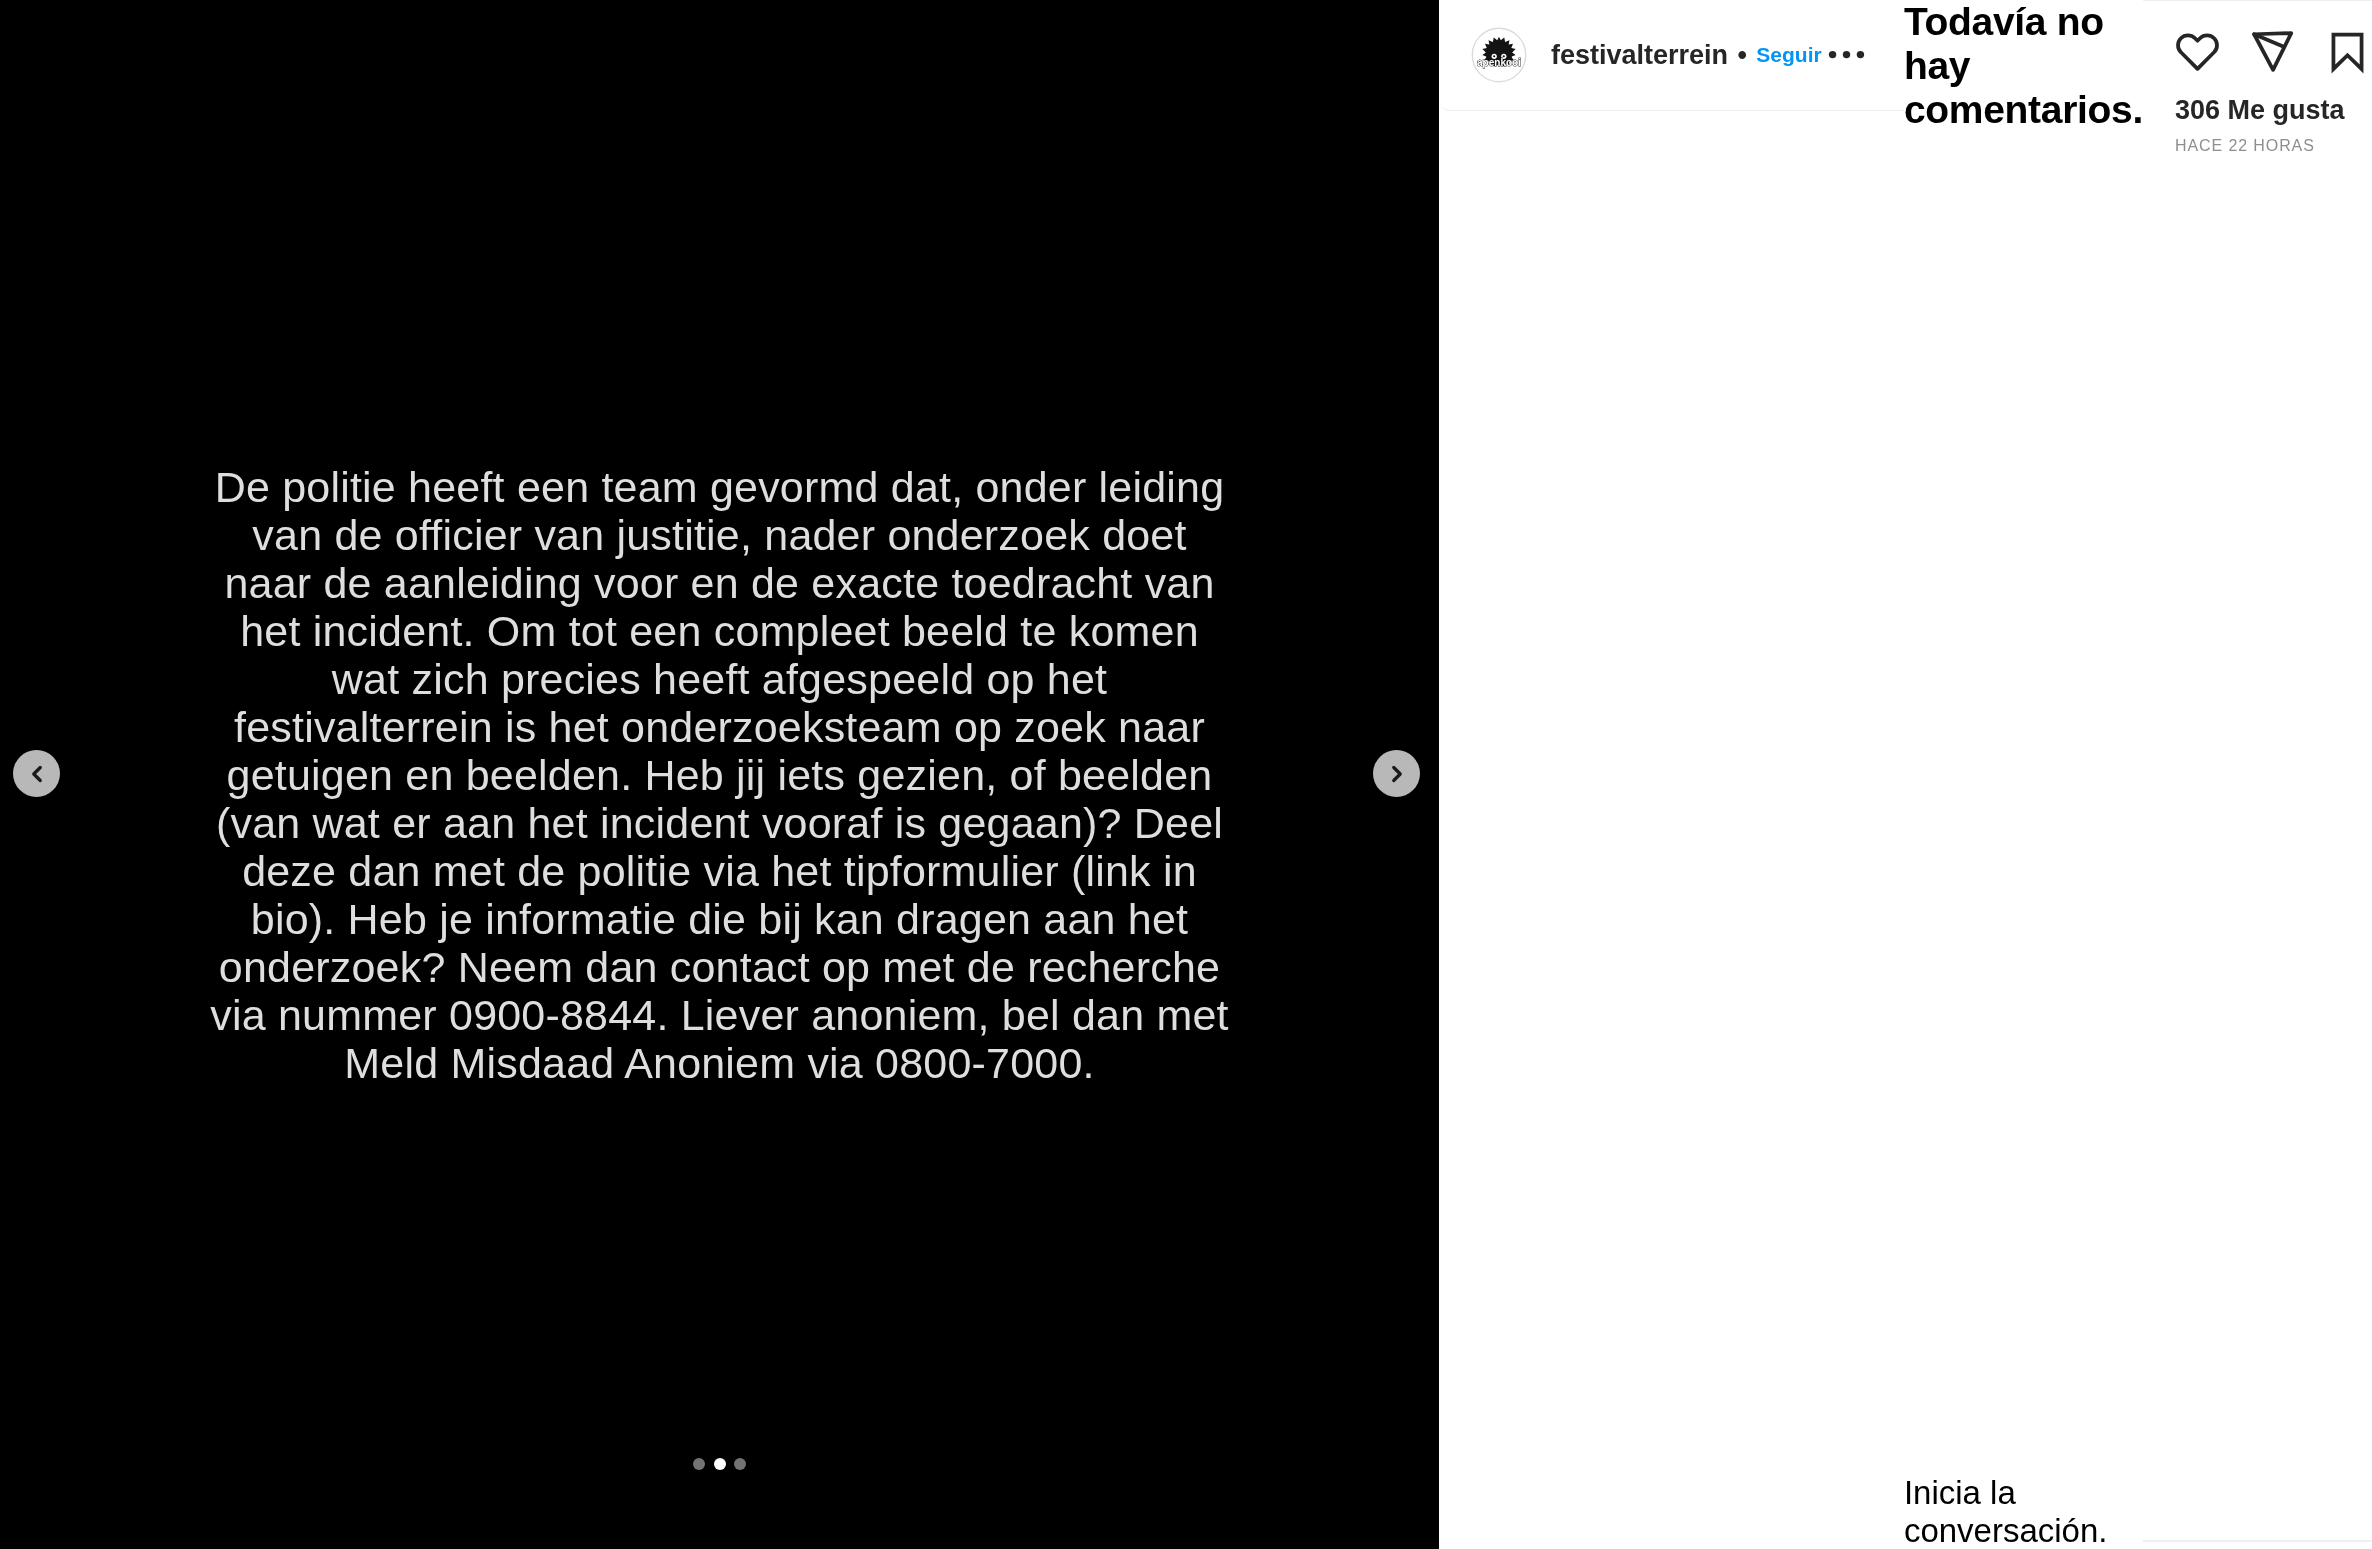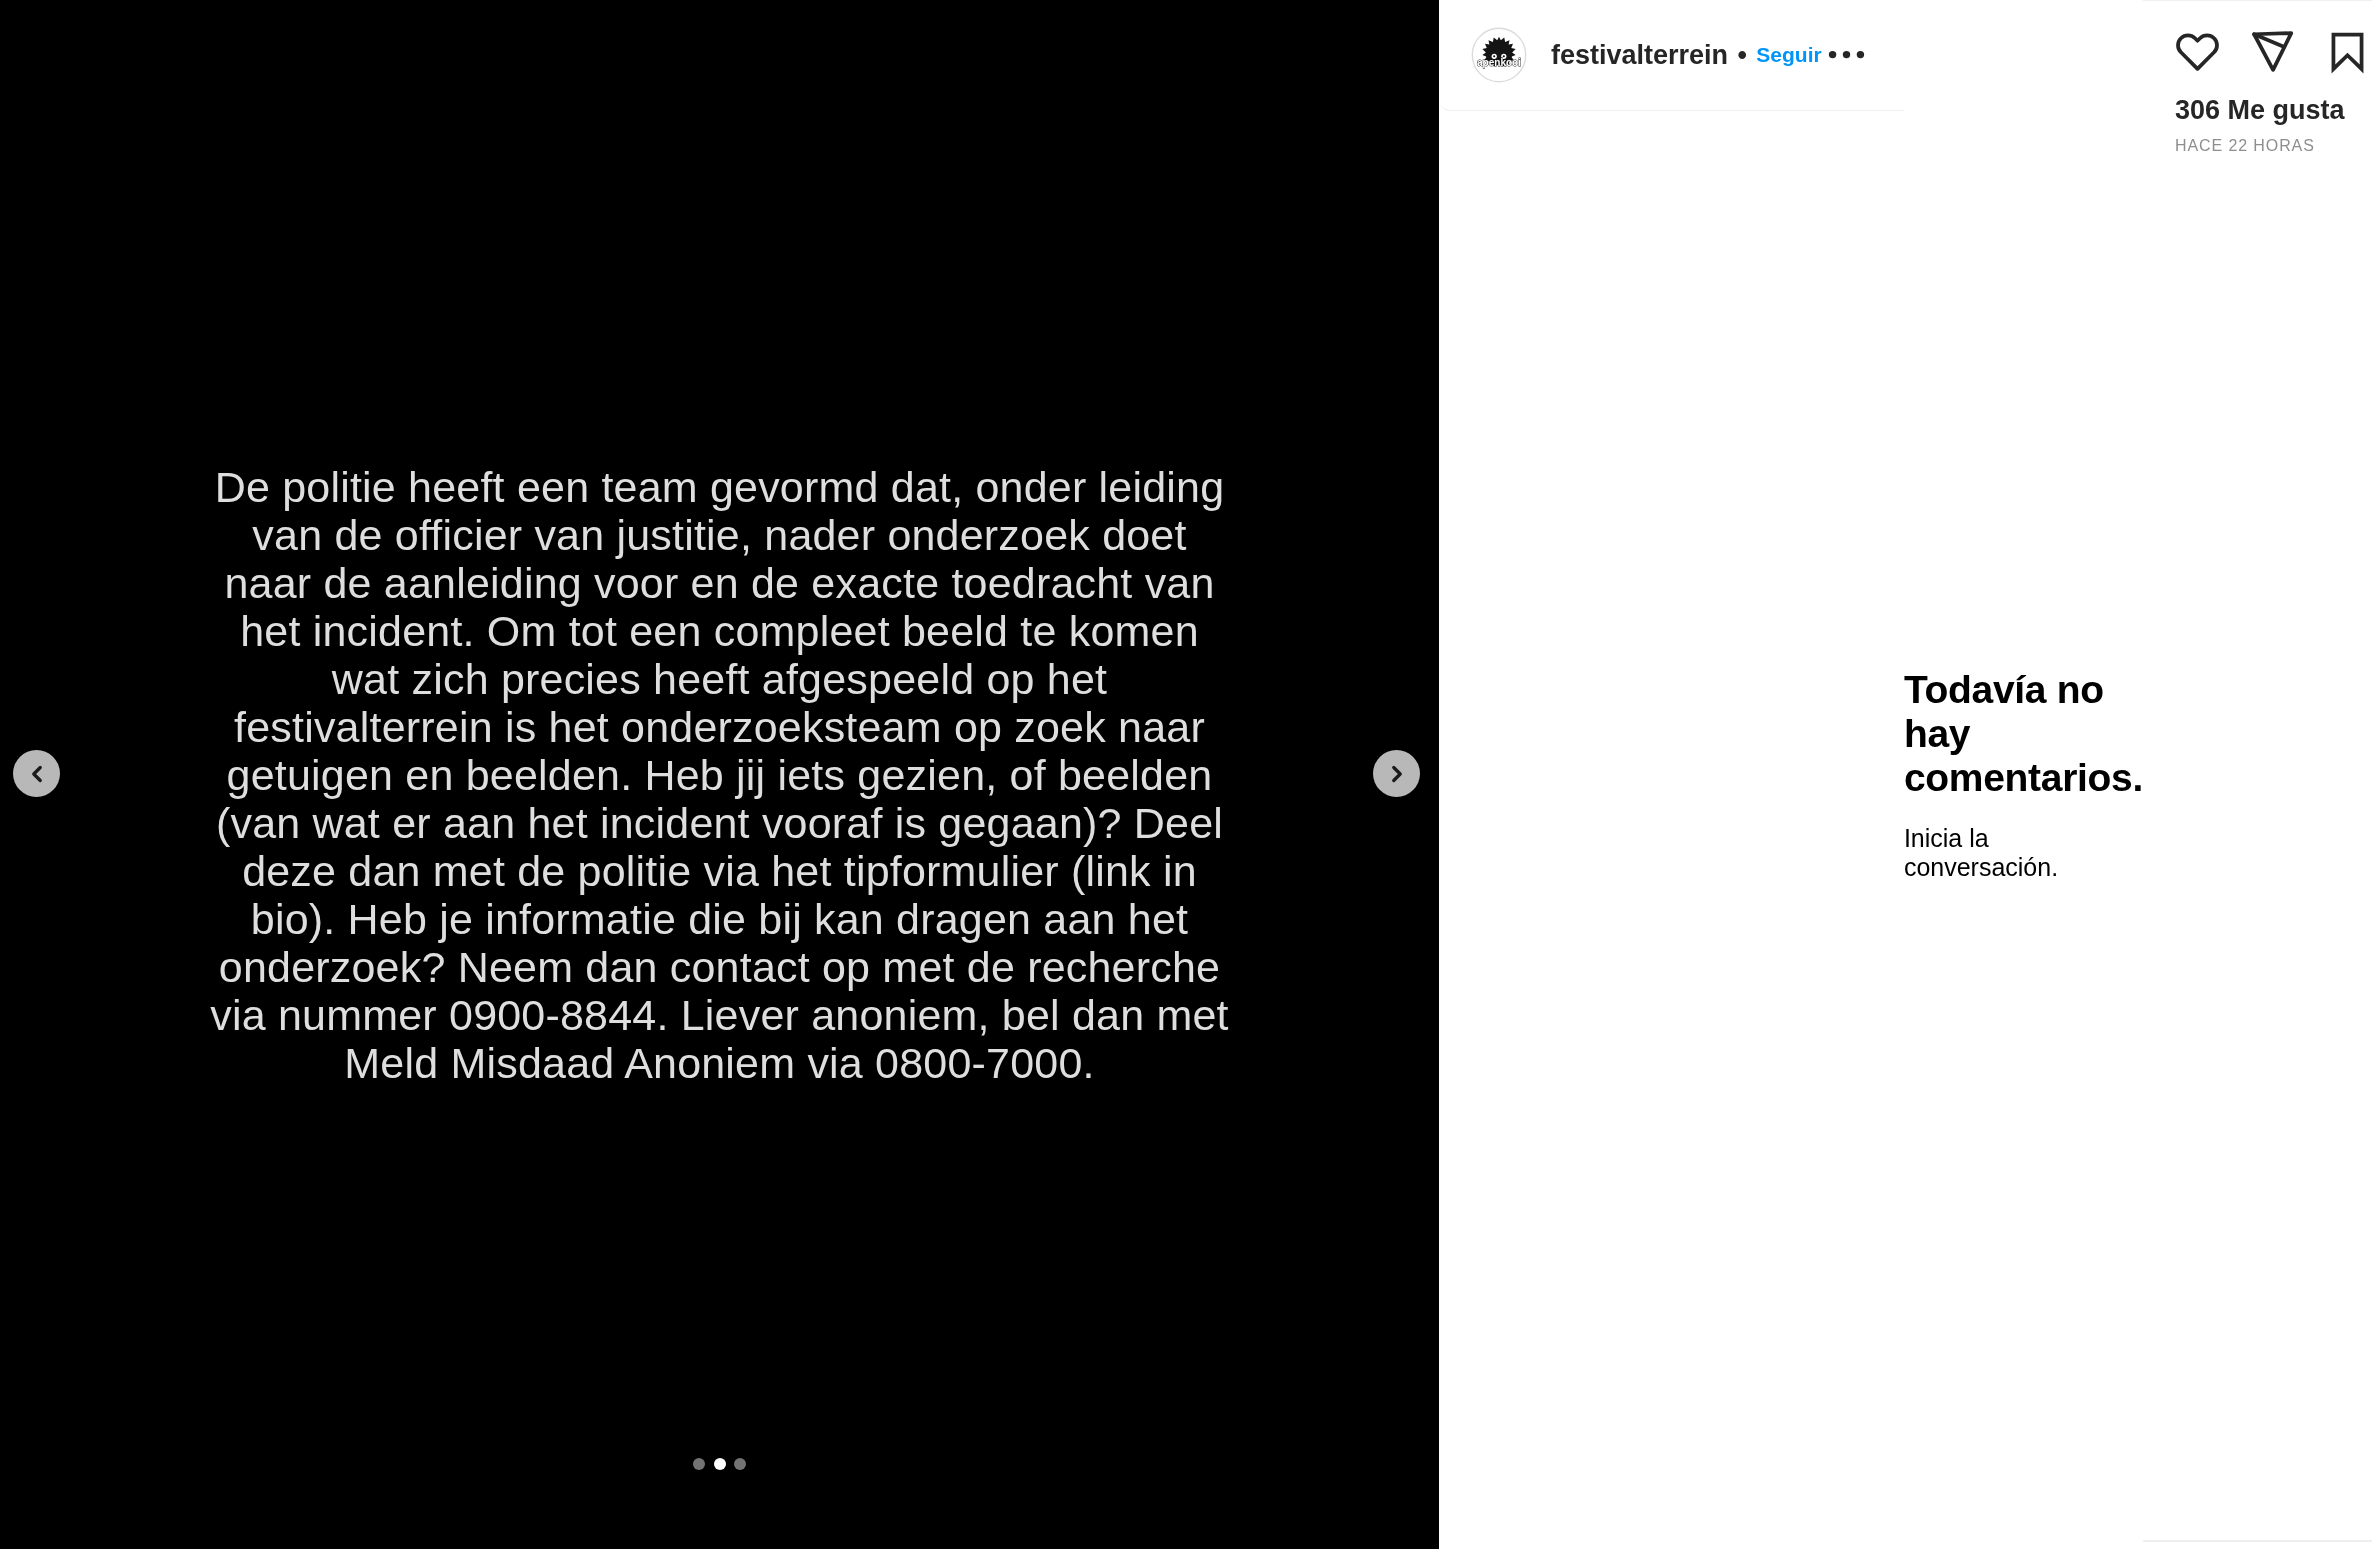--- a/index.html
+++ b/index.html
@@ -37,23 +37,23 @@
   .panel-header{height:111px;flex:0 0 111px;display:flex;align-items:center;padding:0 32px;
                 border-bottom:1.9px solid var(--divider_light);border-bottom-left-radius:11.2px;}
   .avatar{width:56px;height:56px;border-radius:50%;margin-right:24px;cursor:pointer;flex:0 0 56px;}
   .avatar svg{width:56px;height:56px;display:block;}
   .username{font-size:27px;font-weight:700;color:var(--text_dark);cursor:pointer;}
   .sep{margin:0 9.4px;font-size:27px;font-weight:700;color:var(--text_dark);}
   .follow{font-size:21px;font-weight:700;color:var(--accent_blue);cursor:pointer;background:none;border:none;padding:0;}
   .more-btn{margin-left:auto;background:none;border:none;cursor:pointer;padding:5.6px;display:flex;}
   .more-btn svg{width:39px;height:11.2px;fill:var(--text_dark);}
 
-  .comments-empty{flex:1;display:flex;flex-direction:column;align-items:center;justify-content:center;}
+  .comments-empty{flex:1;display:flex;flex-direction:column;align-items:center;justify-content:space-between;}
   .empty-title{font-size:39px;font-weight:700;color:#000;letter-spacing:-0.3px;}
-  .empty-subtitle{margin-top:24px;font-size:25px;font-weight:400;color:#000;}
+  .empty-subtitle{margin-top:24px;font-size:33px;font-weight:400;color:#000;}
 
   .panel-footer{flex:0 0 186px;border-top:1.9px solid var(--divider_light);padding:28px 32px 16px 32px;position:relative;}
   .actions{display:flex;align-items:center;}
   .action-btn{background:none;border:none;padding:0;cursor:pointer;display:flex;margin-right:30px;}
   .action-btn.save{margin-right:0;margin-left:auto;}
   .action-btn svg{width:45px;height:45px;fill:none;stroke:var(--text_dark);stroke-width:2;}
   .action-btn svg.round{stroke-linecap:round;stroke-linejoin:round;}
   .action-btn svg.miter{stroke-linecap:butt;stroke-linejoin:miter;}
   .likes{margin-top:20.6px;font-size:27px;font-weight:700;color:var(--text_dark);cursor:pointer;}
   .timestamp{margin-top:11.2px;font-size:16px;color:var(--text_gray);letter-spacing:0.9px;}

